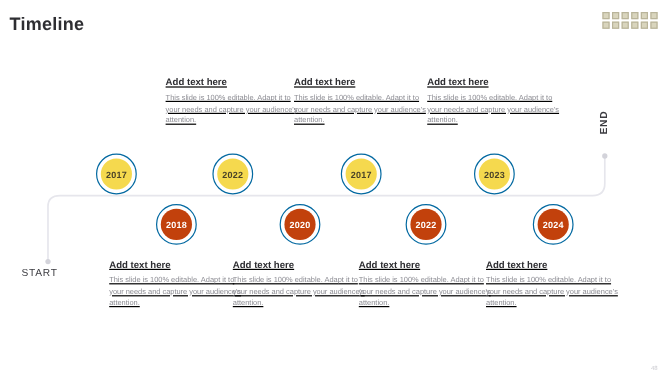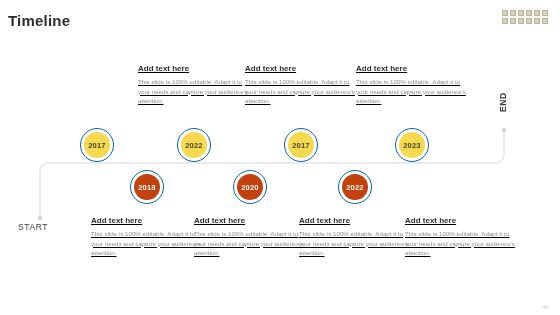--- a/index.html
+++ b/index.html
@@ -119,20 +119,23 @@
 
   <div class="node b" style="left:130px;top:170px;">
     <span class="disc">2018</span>
   </div>
   <div class="node b" style="left:233px;top:170px;">
     <span class="disc">2020</span>
   </div>
   <div class="node b" style="left:338px;top:170px;">
     <span class="disc">2022</span>
   </div>
+  <div class="node b" style="left:444px;top:170px;">
+    <span class="disc">2024</span>
+  </div>
 
   <div class="tblock" style="left:138px;top:64px;">
     <p class="hd">Add text here</p>
     <p class="bd">This slide is 100% editable. Adapt it to your needs and capture your audience's attention.</p>
   </div>
   <div class="tblock" style="left:245px;top:64px;">
     <p class="hd">Add text here</p>
     <p class="bd">This slide is 100% editable. Adapt it to your needs and capture your audience's attention.</p>
   </div>
   <div class="tblock" style="left:356px;top:64px;">

